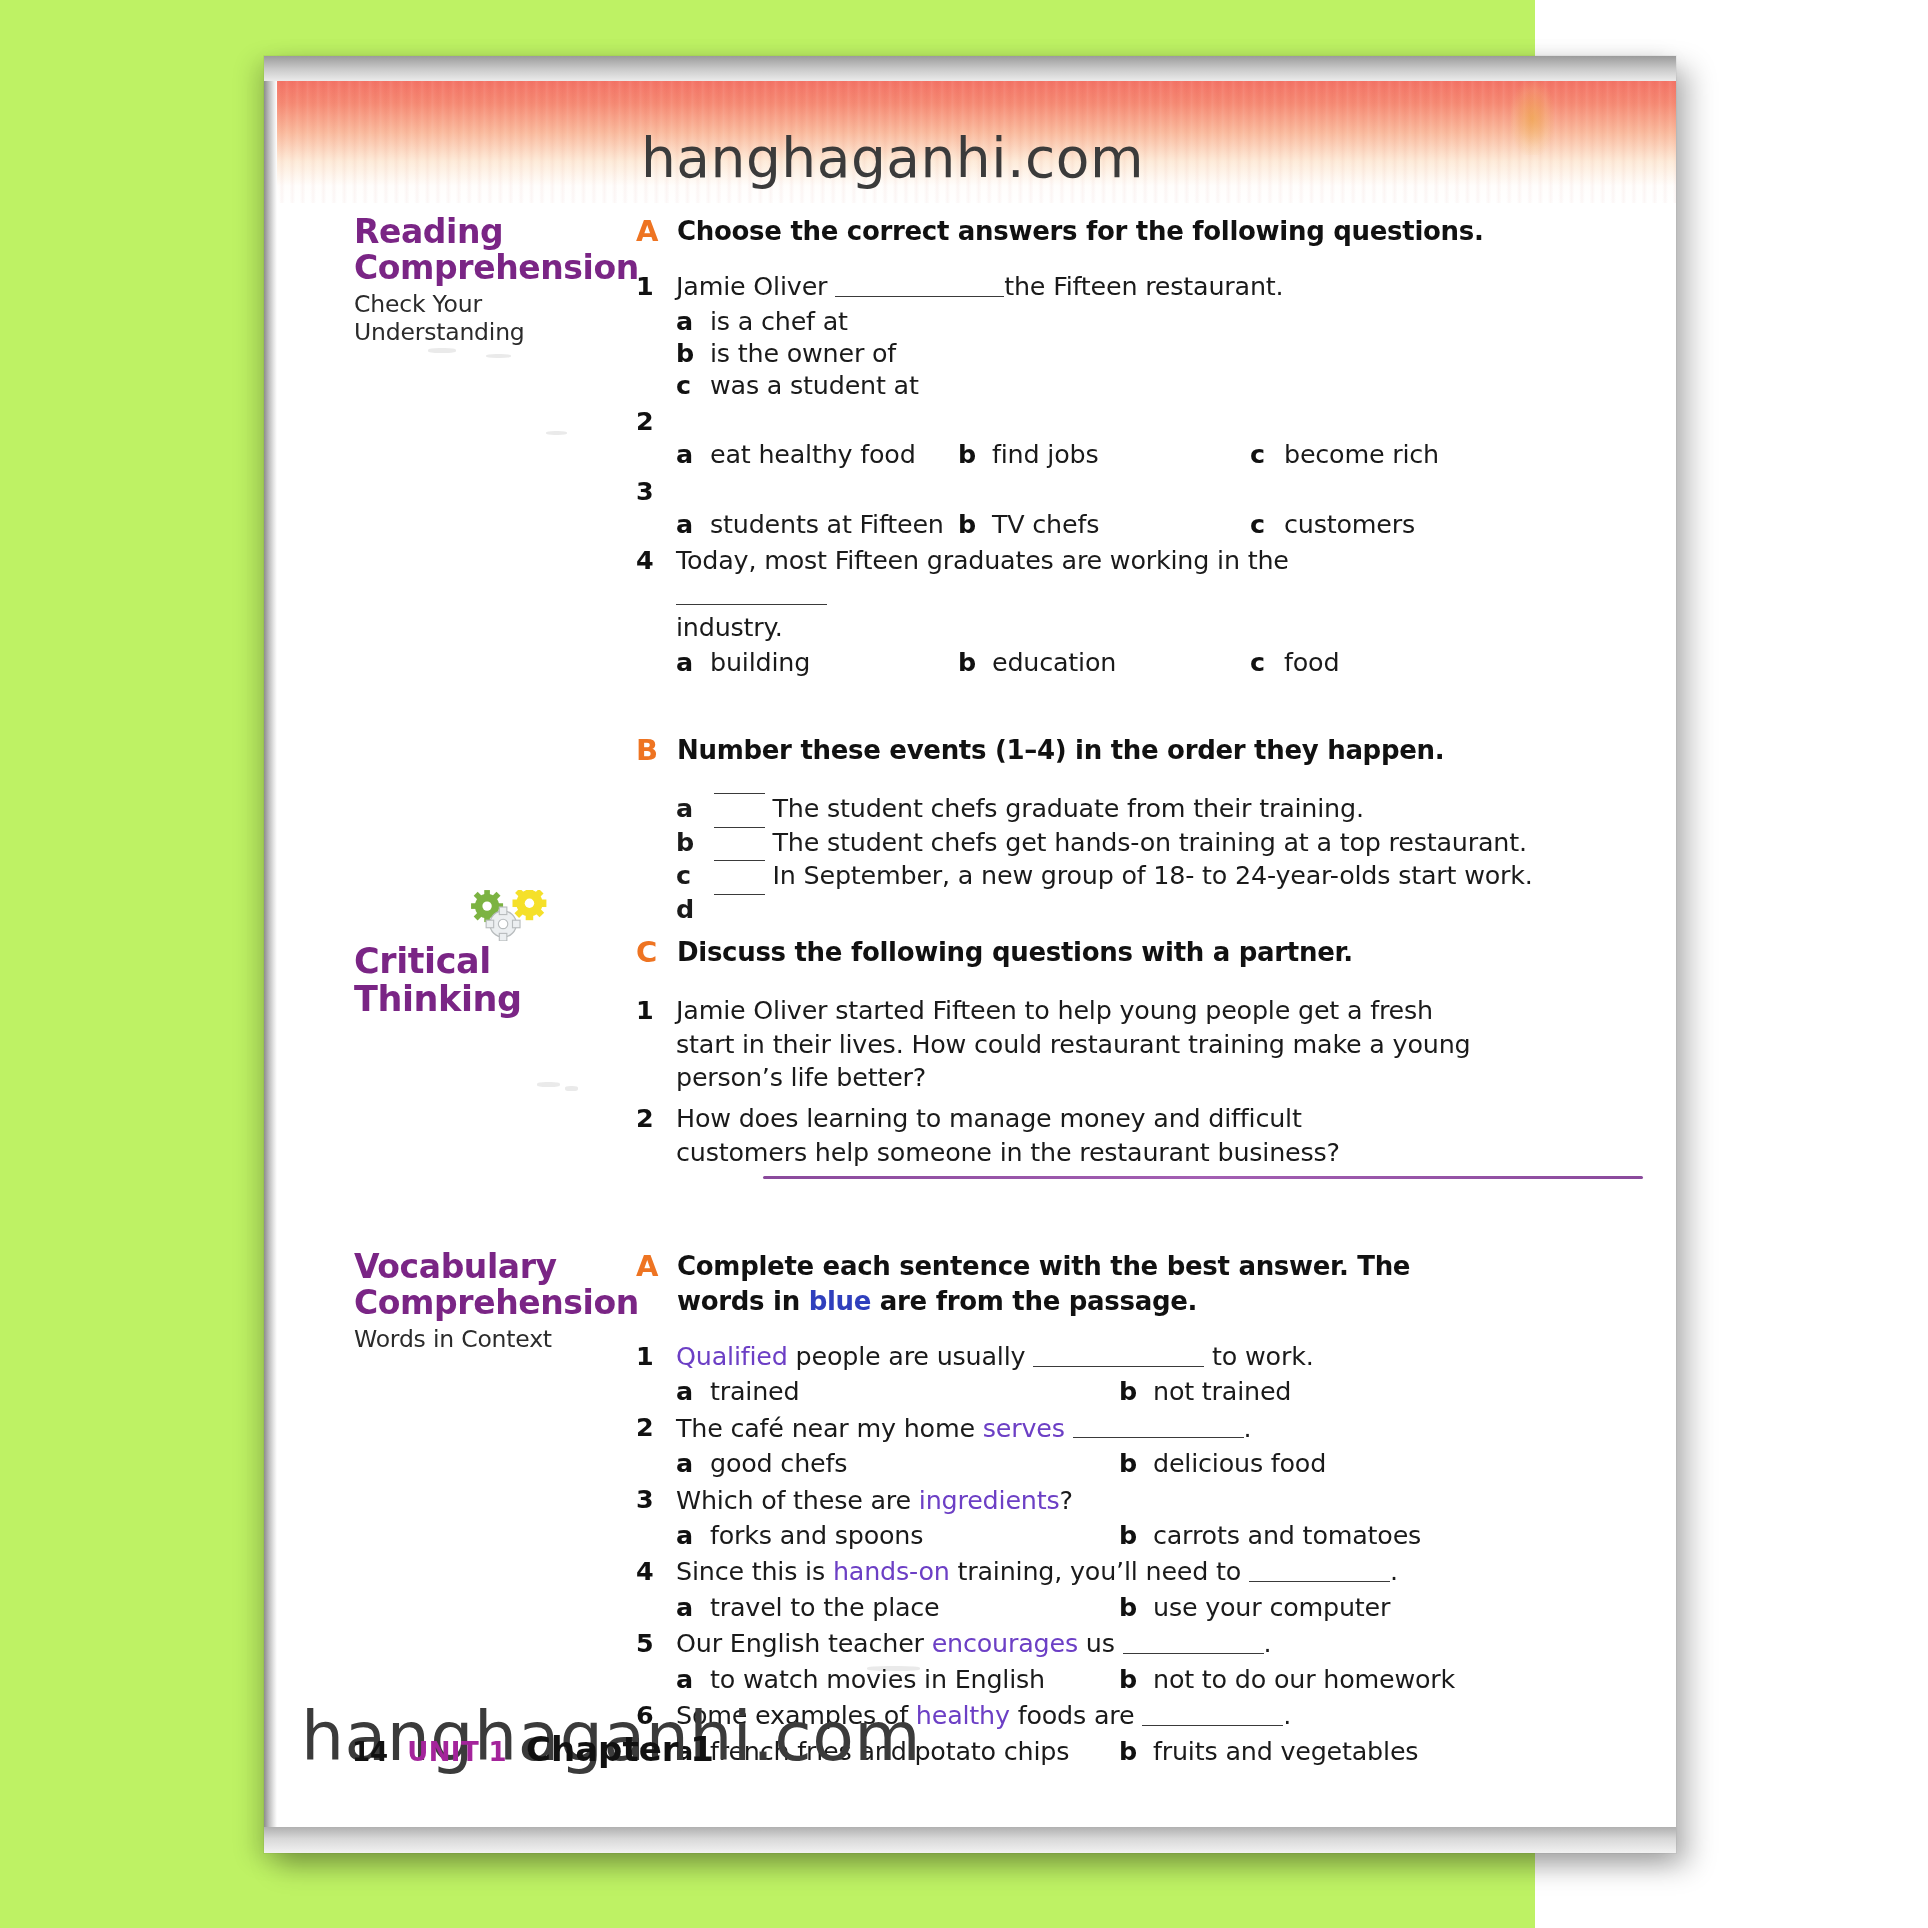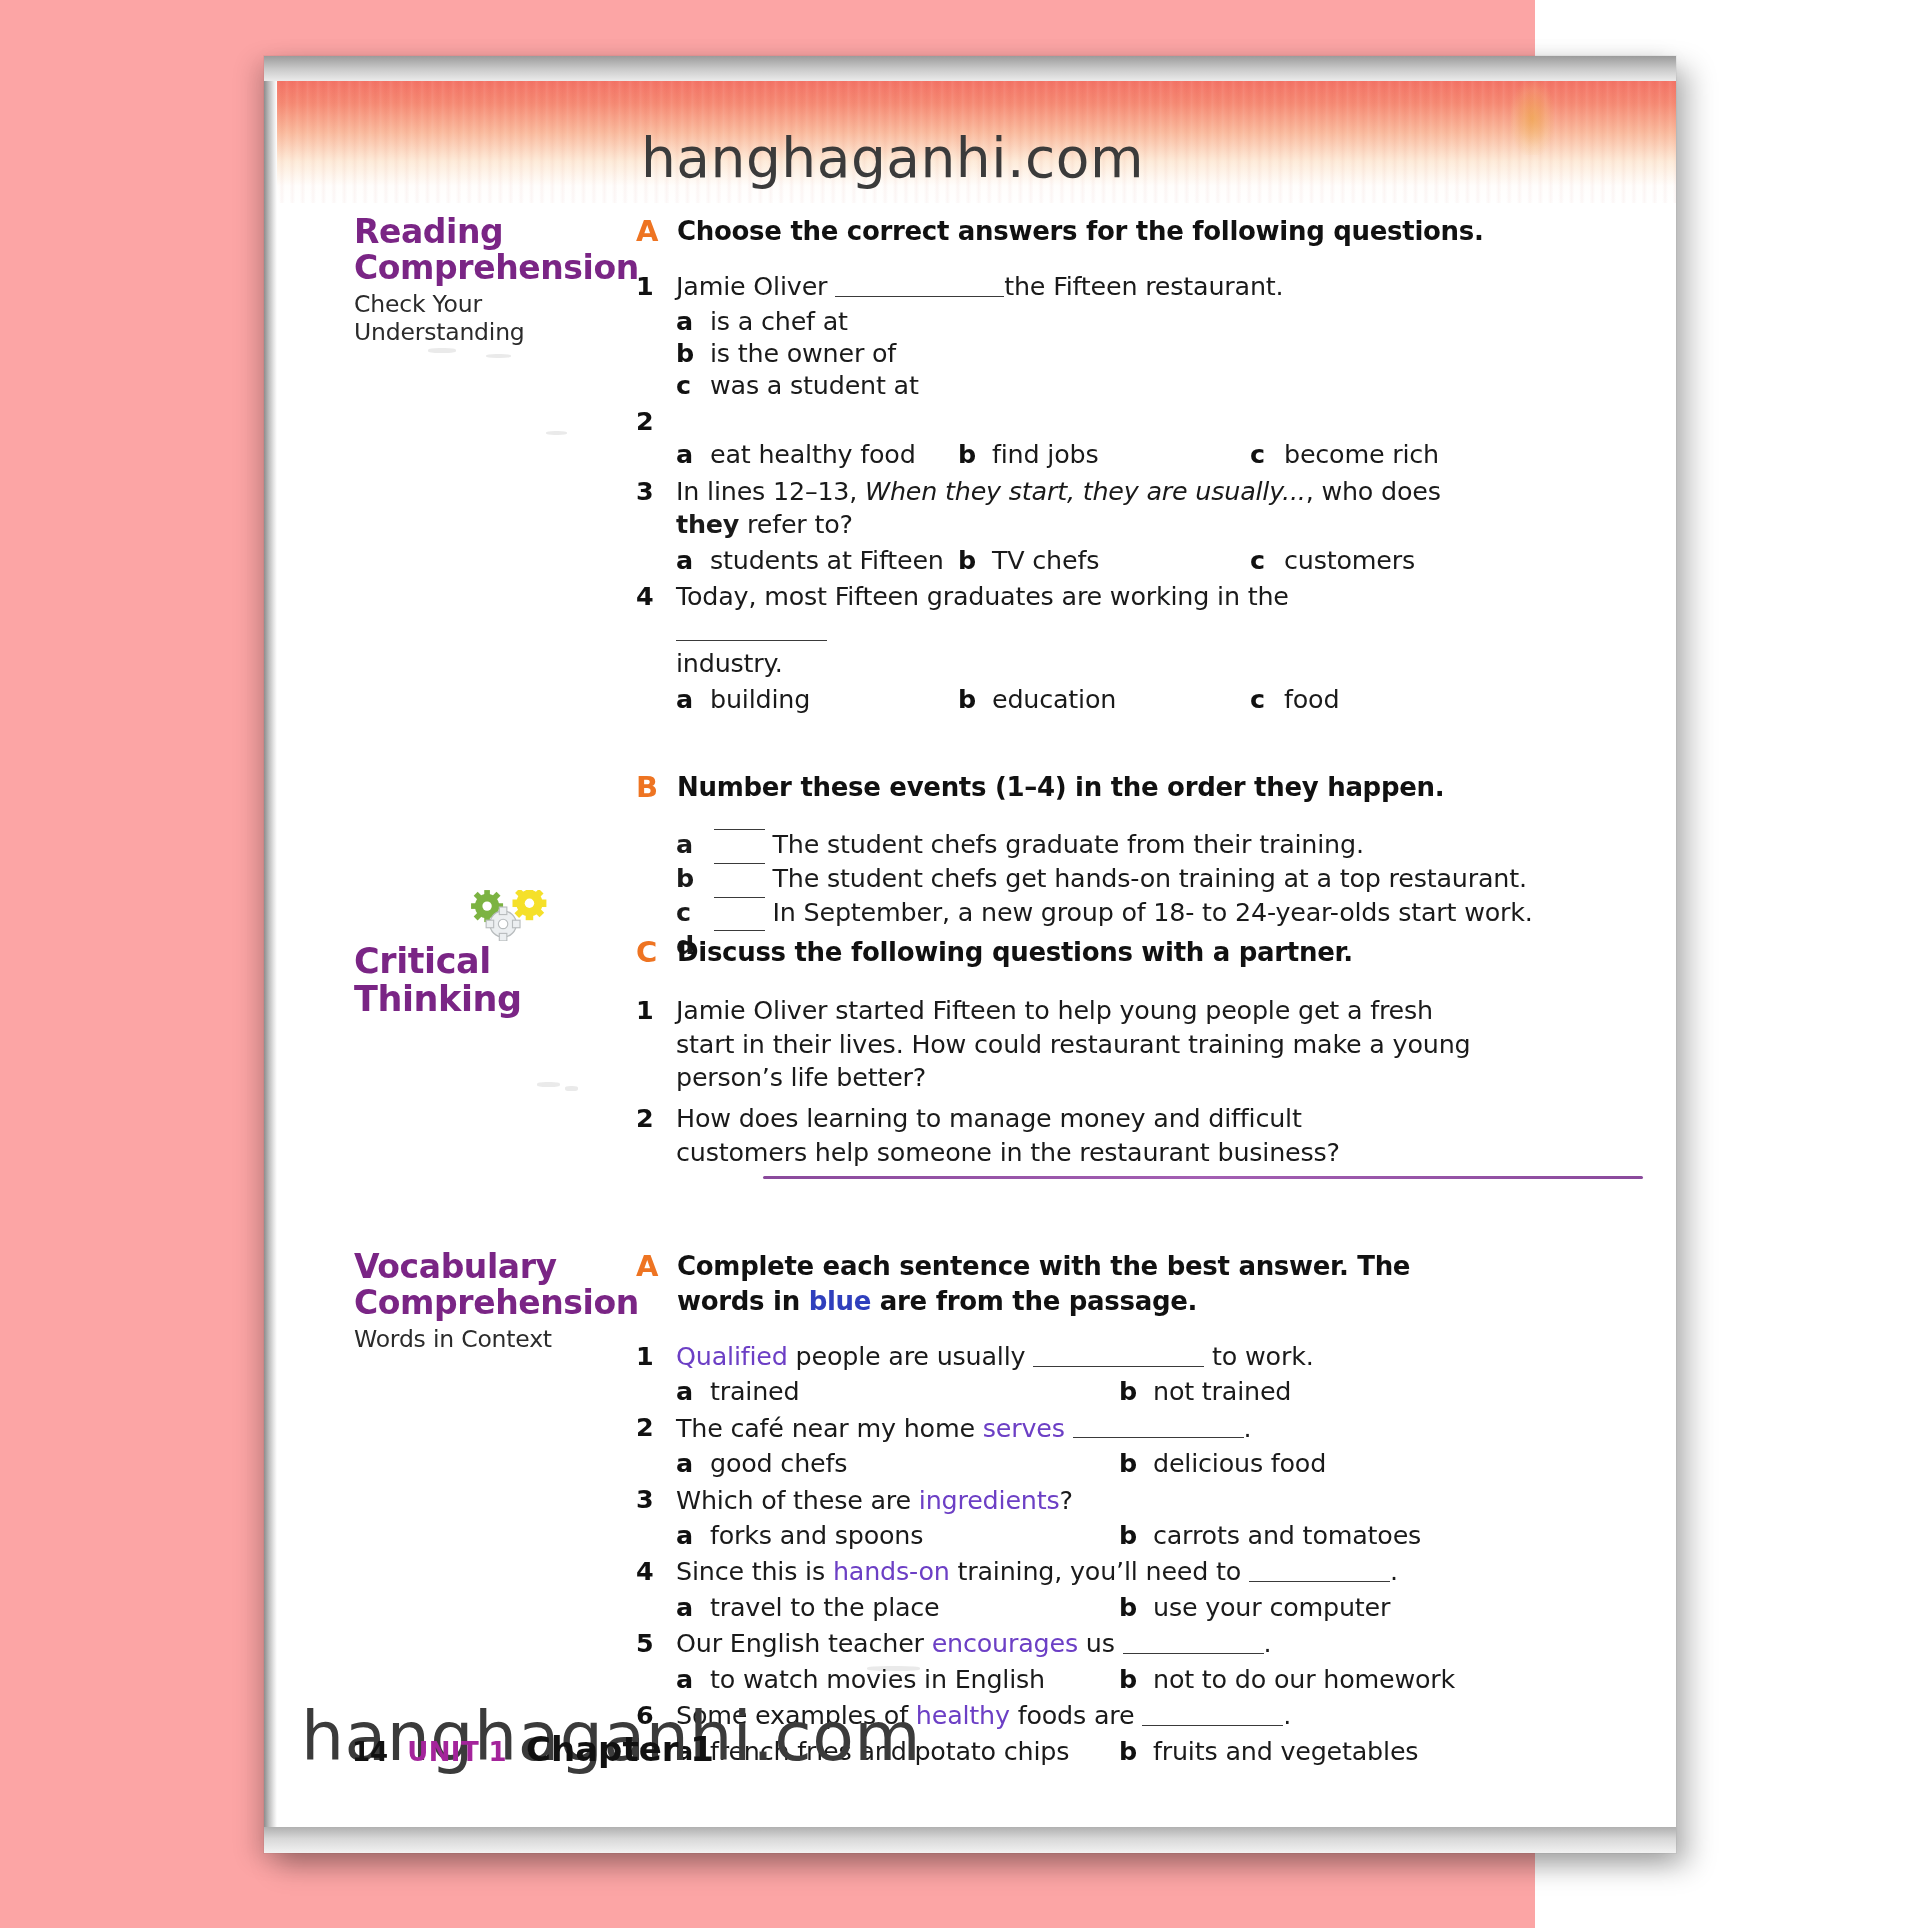--- a/index.html
+++ b/index.html
@@ -9,21 +9,21 @@
     height: 1928px;
     background: #ffffff;
     font-family: "Liberation Sans", sans-serif;
     overflow: hidden;
   }
 
   #page-wrap {
     position: relative;
     width: 1535px;
     height: 1928px;
-    background: #fca5a5;
+    background: #bef264;
   }
 
   
   .sheet {
     position: absolute;
     left: 264px;
     top: 56px;
     width: 1412px;
     height: 1797px;
     background: #ffffff;
@@ -396,21 +396,20 @@
                 <span>find jobs</span>
               </div>
               <div class="opt c3c">
                 <span class="ol">c</span>
                 <span>become rich</span>
               </div>
             </div>
 
             <div class="q" style="margin-top:5.6px;">
               <div class="q-num">3</div>
-              <div class="q-text"><span>In lines 12–13, </span><i>When they start, they are usually...</i><span>, who does </span><b>they</b><span> refer to?</span></div>
             </div>
             <div class="opts">
               <div class="opt c3a">
                 <span class="ol">a</span>
                 <span>students at Fifteen</span>
               </div>
               <div class="opt c3b">
                 <span class="ol">b</span>
                 <span>TV chefs</span>
               </div>

